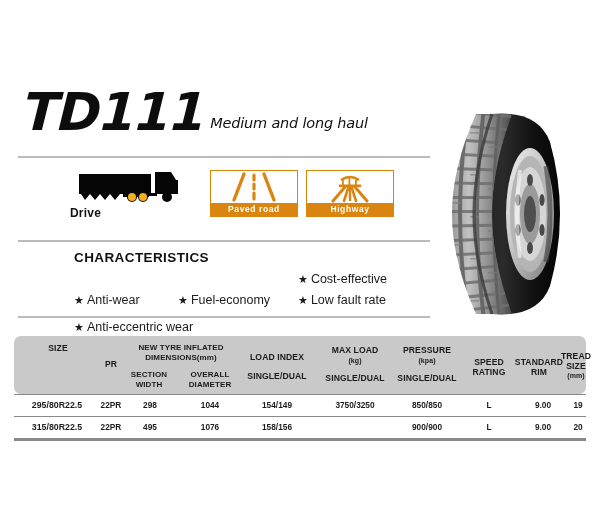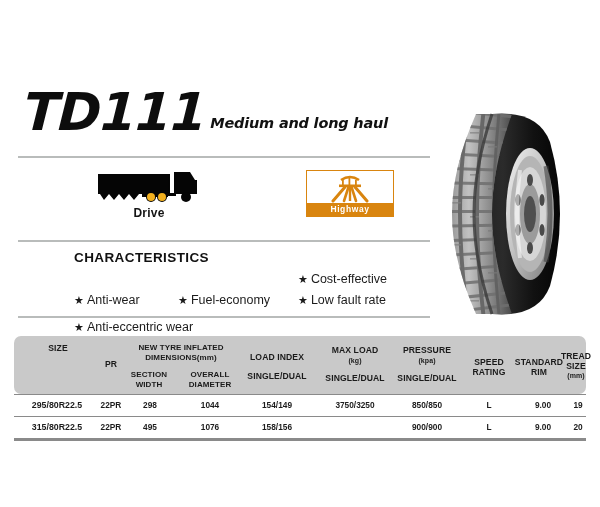--- a/index.html
+++ b/index.html
@@ -20,42 +20,42 @@
   .brand-title{
     font-family:"DejaVu Sans", sans-serif;
     font-weight:bold;font-style:italic;
     font-size:52px;line-height:52px;letter-spacing:-1px;
     color:#0d0d0d;
     display:inline-block;vertical-align:baseline;
     transform:skewX(-3deg);
   }
   .brand-sub{
     font-family:"DejaVu Sans", sans-serif;
-    font-weight:bold;font-style:italic;
+    font-weight:normal;font-style:italic;
     font-size:14.5px;line-height:14px;
     color:#121212;
     display:inline-block;vertical-align:baseline;
     margin-left:4px;position:relative;top:-2px;
     letter-spacing:-0.2px;
     text-align:center;
   }
 
   
   .rule{
     position:absolute;left:18px;width:412px;height:2px;
     background:#b9bcbb;
   }
   .rule.r1{top:156px;}
   .rule.r2{top:240px;}
   .rule.r3{top:316px;}
 
   
   .appstrip{position:absolute;left:18px;top:164px;width:412px;height:72px;}
 
-  .truck-block{position:absolute;left:71px;top:6px;width:120px;text-align:center;}
+  .truck-block{position:absolute;left:52px;top:6px;width:120px;text-align:left;}
   .truck-svg{display:block;margin:0 auto;}
   .truck-label{
     font-size:12px;font-weight:bold;color:#141414;margin-top:2px;
     font-family:"Liberation Sans", sans-serif;letter-spacing:0.2px;
   }
 
   .badge{
     position:absolute;top:6px;width:88px;height:47px;
     border:1.5px solid #d9850f;background:#ffffff;
     box-sizing:border-box;
@@ -161,20 +161,32 @@
           <circle cx="66" cy="27" r="5" fill="#050505"></circle>
           <circle cx="55" cy="27" r="4" fill="#F2B01E"></circle>
           <circle cx="66" cy="27" r="4" fill="#F2B01E"></circle>
 
           <rect x="71" y="4" width="1.6" height="22" fill="#050505"></rect>
         </svg>
       </span>
       <div class="truck-label">Drive</div>
     </div>
 
+    <div class="badge b1">
+      <div class="badge-art">
+        <svg width="60" height="32" viewBox="0 0 60 32">
+          <path d="M20 3 L10 29" stroke="#D9850F" stroke-width="3.4" stroke-linecap="round" fill="none"></path>
+          <path d="M40 3 L50 29" stroke="#D9850F" stroke-width="3.4" stroke-linecap="round" fill="none"></path>
+          <path d="M30 4 L30 9" stroke="#D9850F" stroke-width="3.2" stroke-linecap="round"></path>
+          <path d="M30 13 L30 18" stroke="#D9850F" stroke-width="3.2" stroke-linecap="round"></path>
+          <path d="M30 22 L30 28" stroke="#D9850F" stroke-width="3.2" stroke-linecap="round"></path>
+        </svg>
+      </div>
+      <div class="badge-cap">Paved road</div>
+    </div>
 
     <div class="badge b2">
       <div class="badge-art">
         <svg width="62" height="32" viewBox="0 0 62 32">
 
           <path d="M22 9 Q31 3 40 9" stroke="#D9850F" stroke-width="2.6" fill="none"></path>
           <rect x="23" y="9" width="1.8" height="5" fill="#D9850F"></rect>
           <rect x="29.5" y="7" width="1.8" height="7" fill="#D9850F"></rect>
           <rect x="36" y="9" width="1.8" height="5" fill="#D9850F"></rect>
 

